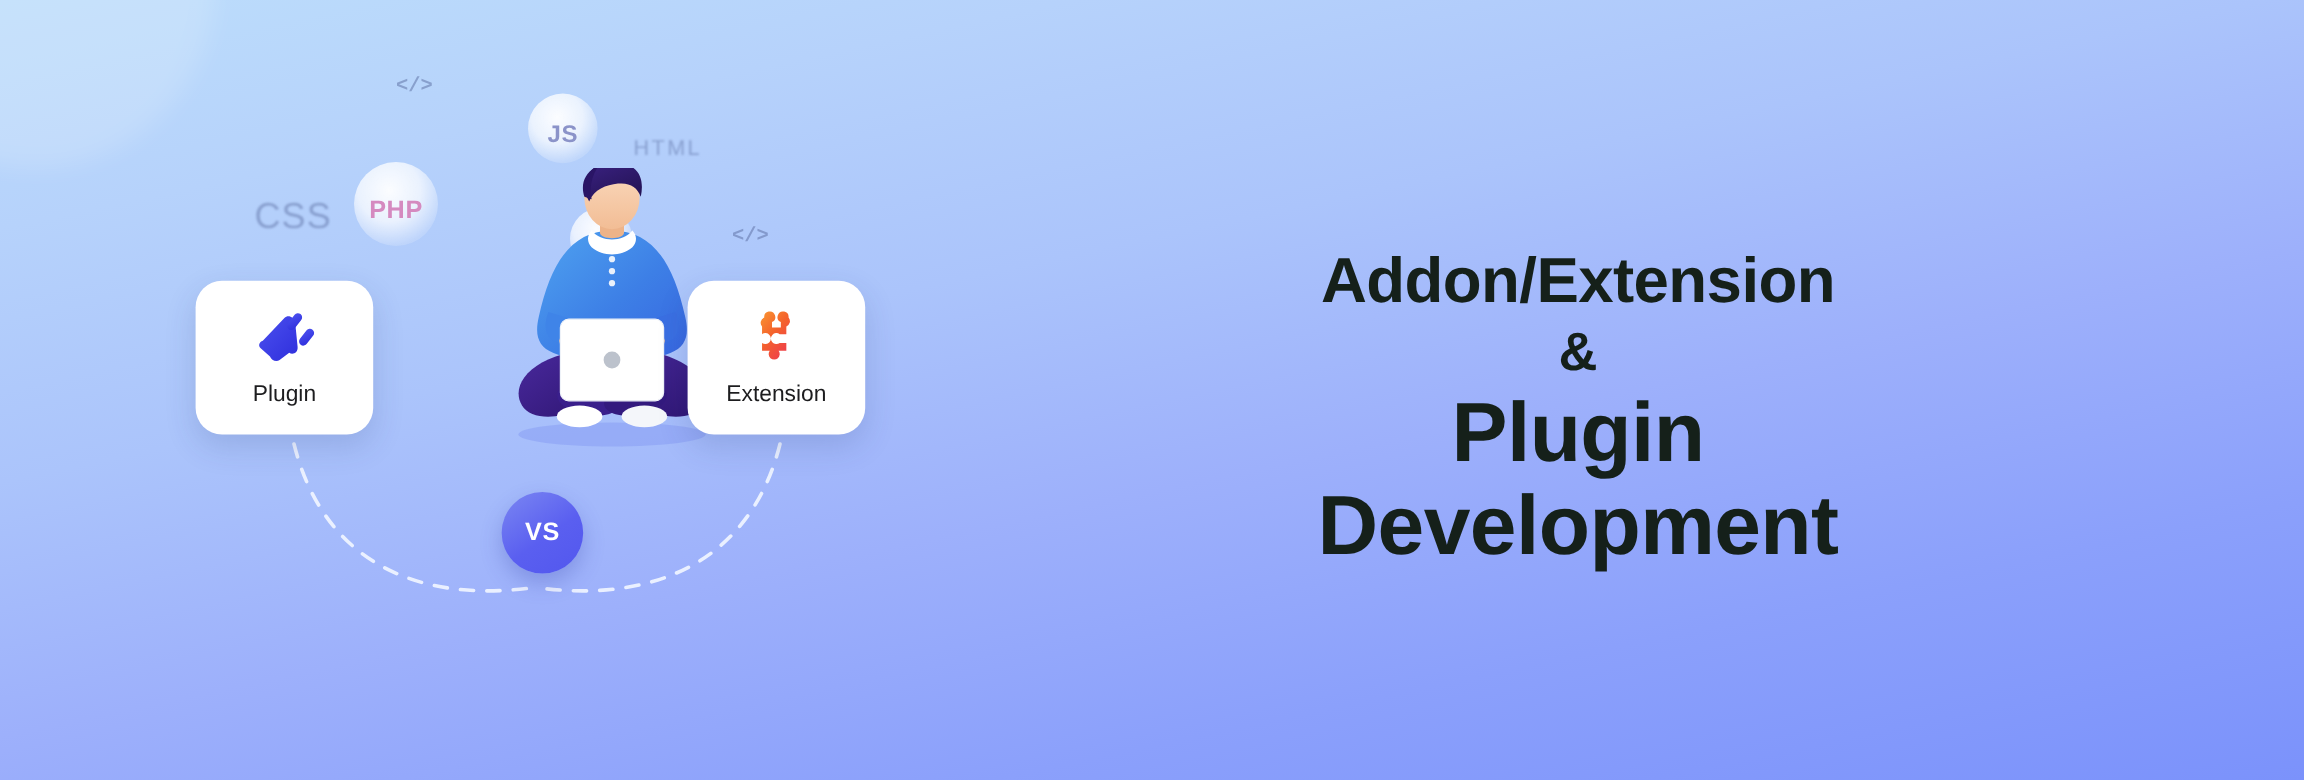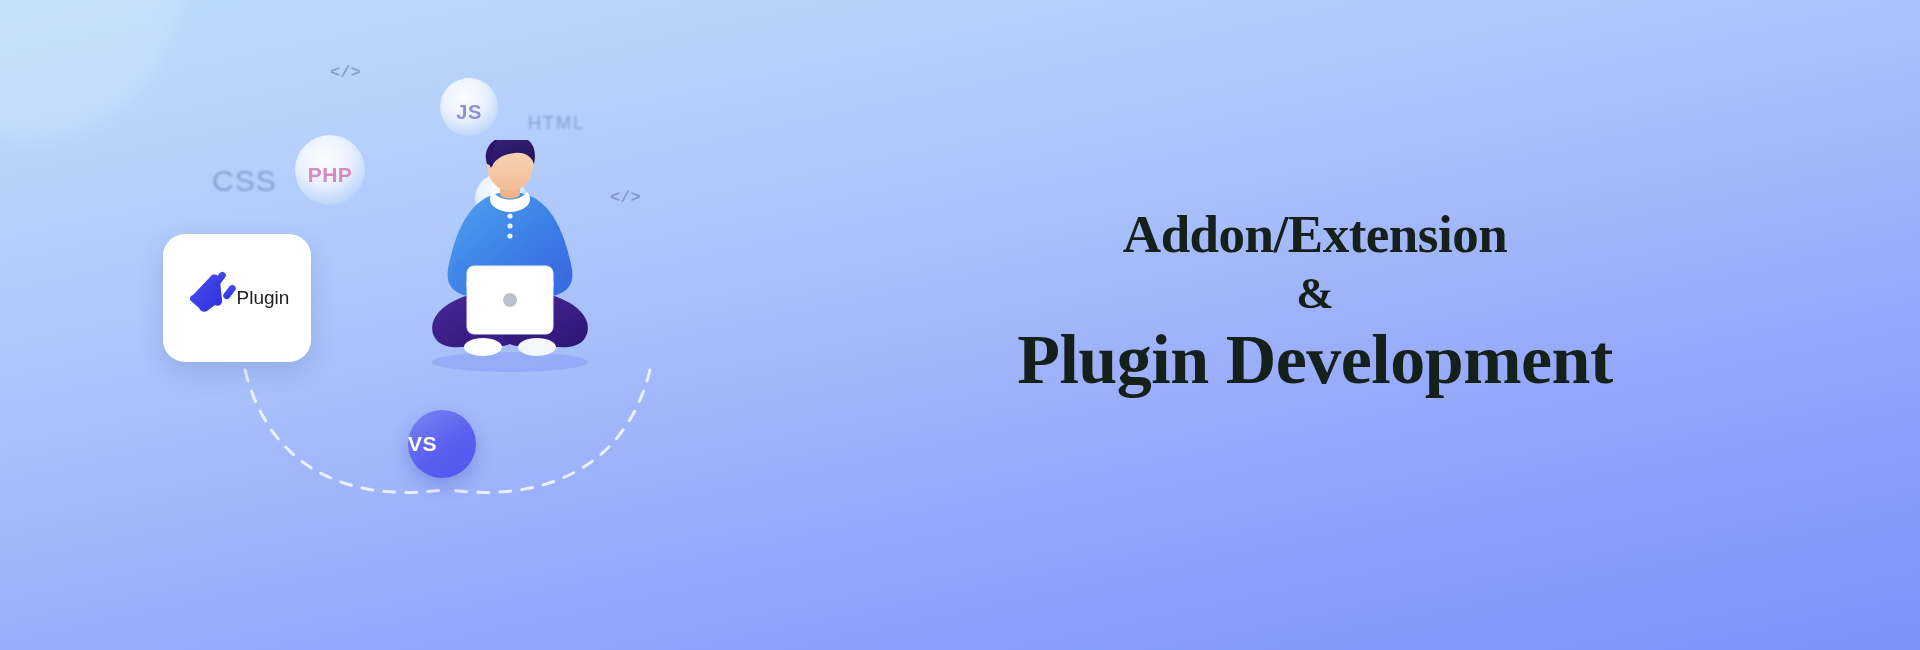--- a/index.html
+++ b/index.html
@@ -97,61 +97,62 @@
 
   
   .card {
     position: absolute;
     width: 148px;
     height: 128px;
     background: #ffffff;
     border-radius: 22px;
     box-shadow: 0 10px 26px rgba(40,54,120,0.16);
     display: flex;
+    flex-direction: column;
     align-items: center;
     justify-content: center;
   }
   .card-plugin    { left: 13px;  top: 234px; }
   .card-extension { left: 423px; top: 234px; }
   .card-icon { width: 52px; height: 52px; margin-bottom: 10px; }
   .card-label {
     font-size: 19px;
     color: #1d1d1f;
     font-weight: 400;
   }
 
   
   .vs-badge {
     position: absolute;
-    left: 258px;
+    left: 268px;
     top: 410px;
     width: 68px;
     height: 68px;
     border-radius: 50%;
     background: linear-gradient(145deg, #7b87f2 0%, #5a5ff0 55%, #5257ee 100%);
     box-shadow: 0 8px 18px rgba(50,60,170,0.28);
     display: flex;
     align-items: center;
+    justify-content: center;
     color: #ffffff;
     font-size: 21px;
     font-weight: 600;
     letter-spacing: .5px;
   }
 
   
   .headline {
     position: absolute;
     left: 985px;
     top: 205px;
     width: 660px;
     text-align: center;
     color: #15201a;
     font-weight: 700;
     line-height: 1.12;
-    font-family: Liberation Serif, serif;
   }
   .hl-1 { font-size: 53px; letter-spacing: -0.5px; }
   .hl-2 { font-size: 45px; margin: 4px 0 2px; }
   .hl-3 { font-size: 70px; letter-spacing: -0.5px; }
 </style>
 </head>
 <body>
 
 <div id="banner">
 
@@ -243,20 +244,36 @@
             <stop offset="100%" stop-color="#2f2fdc"></stop>
           </linearGradient>
         </defs>
         <path d="M6 34 C 4 32, 5 29, 8 28 L 26 9 C 29 6, 34 8, 35 13 L 37 33 C 37.5 38, 33 40, 30 38 L 22 44 C 19 46, 15 44, 14 41 Z" fill="url(#plugG)"></path>
         <rect x="31" y="4" width="7" height="16" rx="3.5" transform="rotate(38 34.5 12)" fill="url(#plugG)"></rect>
         <rect x="41" y="17" width="7" height="16" rx="3.5" transform="rotate(38 44.5 25)" fill="url(#plugG)"></rect>
       </svg>
       <div class="card-label">Plugin</div>
     </div>
 
+    <div class="card card-extension">
+      <svg class="card-icon" viewBox="0 0 52 52">
+        <defs>
+          <linearGradient id="puzG" x1="0.1" y1="0" x2="0.8" y2="1">
+            <stop offset="0%" stop-color="#f99131"></stop>
+            <stop offset="45%" stop-color="#f4622c"></stop>
+            <stop offset="100%" stop-color="#ee3b4e"></stop>
+          </linearGradient>
+        </defs>
+        <path d="M14 4 a5 5 0 1 1 7 4 l0 5 l8 0 l0 -5 a5 5 0 1 1 7 -4
+                 a5 5 0 0 1 -2 8 l0 7 l-6 0 a5 5 0 1 0 0 8 l6 0 l0 7 l-7 0
+                 a5 5 0 1 1 -8 0 l-7 0 l0 -7 a5 5 0 1 0 0 -8 l0 -7
+                 a5 5 0 0 1 2 -8 Z" fill="url(#puzG)" transform="translate(3,5) scale(0.92)"></path>
+      </svg>
+      <div class="card-label">Extension</div>
+    </div>
 
     <div class="vs-badge">
       <span>VS</span>
     </div>
 
   </div>
 
   <div class="headline">
     <div class="hl-1">Addon/Extension</div>
     <div class="hl-2">&amp;</div>

